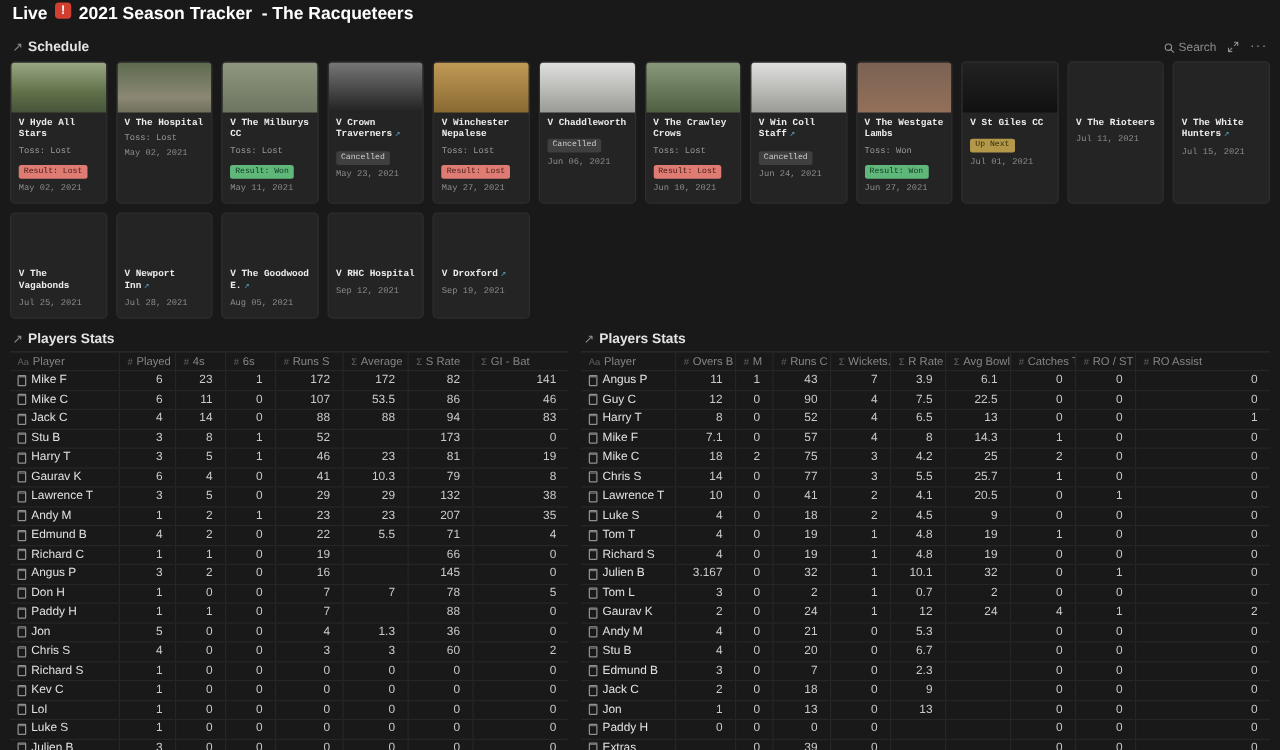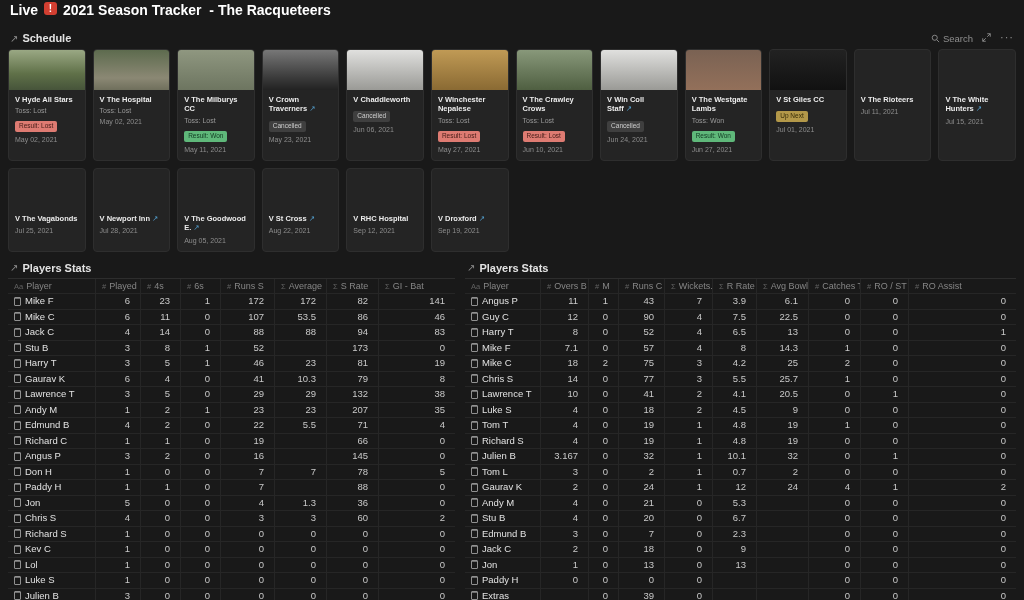--- a/index.html
+++ b/index.html
@@ -19,21 +19,21 @@
   
   .sec-head { display:flex; align-items:center; justify-content:space-between; padding:6px 10px 5px; }
   .sec-title { font-size:11px; font-weight:700; color:#e3e3e3; display:flex; align-items:center; gap:4px; }
   .sec-arrow { color:#8f8f8f; font-size:10px; font-weight:400; }
   .toolbar { display:flex; align-items:flex-start; gap:9px; color:#8f8f8f; font-size:9.5px; }
   .tool { display:flex; align-items:center; gap:3px; cursor:pointer; }
   .dots { letter-spacing:1px; font-size:11px; line-height:8px; }
 
   
   .gallery { display:grid; grid-template-columns:repeat(12,1fr); gap:7px; padding:0 8px; margin-bottom:6px; }
-  .card { background:#242424; border:1px solid #2e2e2e; border-radius:4px; overflow:hidden; cursor:pointer; }
+  .card { background:#242424; border:1px solid #2e2e2e; border-radius:4px; overflow:hidden; cursor:pointer;font-family:Liberation Mono, monospace; }
   .card-img { height:40px; }
   .img-field { background:linear-gradient(180deg,#9aa884,#5f7048 60%,#46543a); }
   .img-garden { background:linear-gradient(180deg,#5d6b4e,#8b8874 70%,#6f6f5c); }
   .img-team-outdoor { background:linear-gradient(180deg,#8f9780,#6d7560); }
   .img-bw { background:linear-gradient(180deg,#777777,#3a3a3a 70%,#222222); }
   .img-autumn { background:linear-gradient(180deg,#c09a55,#8a6a33); }
   .img-ball { background:linear-gradient(180deg,#e0e0de,#9a9a96); }
   .img-team-green { background:linear-gradient(180deg,#88987a,#4f5f41); }
   .img-indoor { background:linear-gradient(180deg,#7a6253,#93705a); }
   .img-dark { background:linear-gradient(180deg,#222222,#111111); }
@@ -132,40 +132,40 @@
     <div class="card-img img-bw"></div>
     <div class="card-body">
       <div class="card-title"><span>V Crown Traverners</span><span class="link-arrow">↗</span></div>
 
       <div><span class="badge" style="background: rgb(63, 63, 63); color: rgb(207, 207, 207);">Cancelled</span></div>
       <div class="card-date">May 23, 2021</div>
     </div>
   </div>
 
   <div class="card">
-    <div class="card-img img-ball"></div>
-    <div class="card-body">
-      <div class="card-title"><span>V Chaddleworth</span></div>
-
-      <div><span class="badge" style="background: rgb(63, 63, 63); color: rgb(207, 207, 207);">Cancelled</span></div>
-      <div class="card-date">Jun 06, 2021</div>
-    </div>
-  </div>
-
-  <div class="card">
     <div class="card-img img-autumn"></div>
     <div class="card-body">
       <div class="card-title"><span>V Winchester Nepalese</span></div>
       <div class="card-toss">Toss: Lost</div>
       <div><span class="badge" style="background: rgb(222, 123, 114); color: rgb(68, 27, 22);">Result: Lost</span></div>
       <div class="card-date">May 27, 2021</div>
     </div>
   </div>
 
   <div class="card">
+    <div class="card-img img-ball"></div>
+    <div class="card-body">
+      <div class="card-title"><span>V Chaddleworth</span></div>
+
+      <div><span class="badge" style="background: rgb(63, 63, 63); color: rgb(207, 207, 207);">Cancelled</span></div>
+      <div class="card-date">Jun 06, 2021</div>
+    </div>
+  </div>
+
+  <div class="card">
     <div class="card-img img-team-green"></div>
     <div class="card-body">
       <div class="card-title"><span>V The Crawley Crows</span></div>
       <div class="card-toss">Toss: Lost</div>
       <div><span class="badge" style="background: rgb(222, 123, 114); color: rgb(68, 27, 22);">Result: Lost</span></div>
       <div class="card-date">Jun 10, 2021</div>
     </div>
   </div>
 
 
@@ -237,28 +237,20 @@
 
   <div class="card">
     <div class="card-img img-flat"></div>
     <div class="card-body">
       <div class="card-title"><span>V The Goodwood E.</span><span class="link-arrow">↗</span></div>
 
       <div class="card-date">Aug 05, 2021</div>
     </div>
   </div>
 
-  <div class="card">
-    <div class="card-img img-flat"></div>
-    <div class="card-body">
-      <div class="card-title"><span>V St Cross</span><span class="link-arrow">↗</span></div>
-
-      <div class="card-date">Aug 22, 2021</div>
-    </div>
-  </div>
 
   <div class="card">
     <div class="card-img img-flat"></div>
     <div class="card-body">
       <div class="card-title"><span>V RHC Hospital</span></div>
 
       <div class="card-date">Sep 12, 2021</div>
     </div>
   </div>
 

